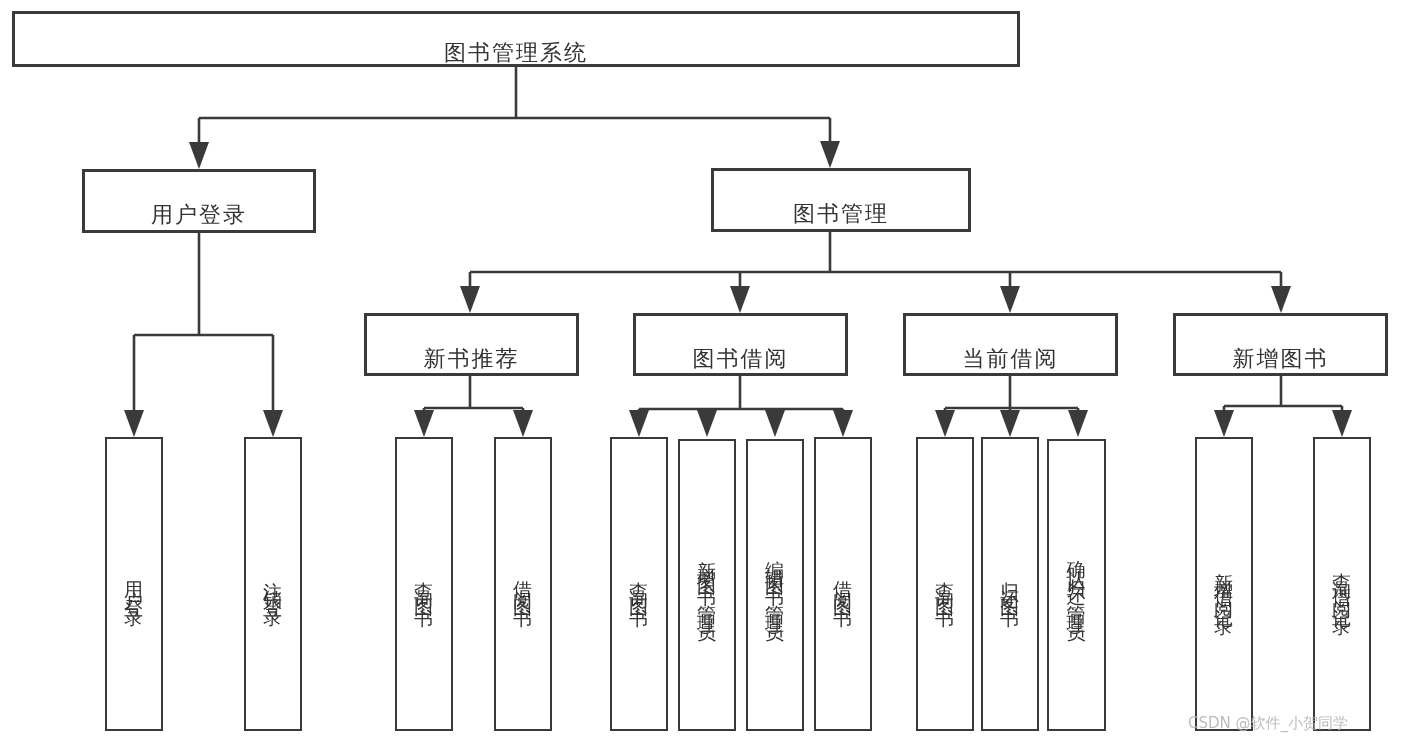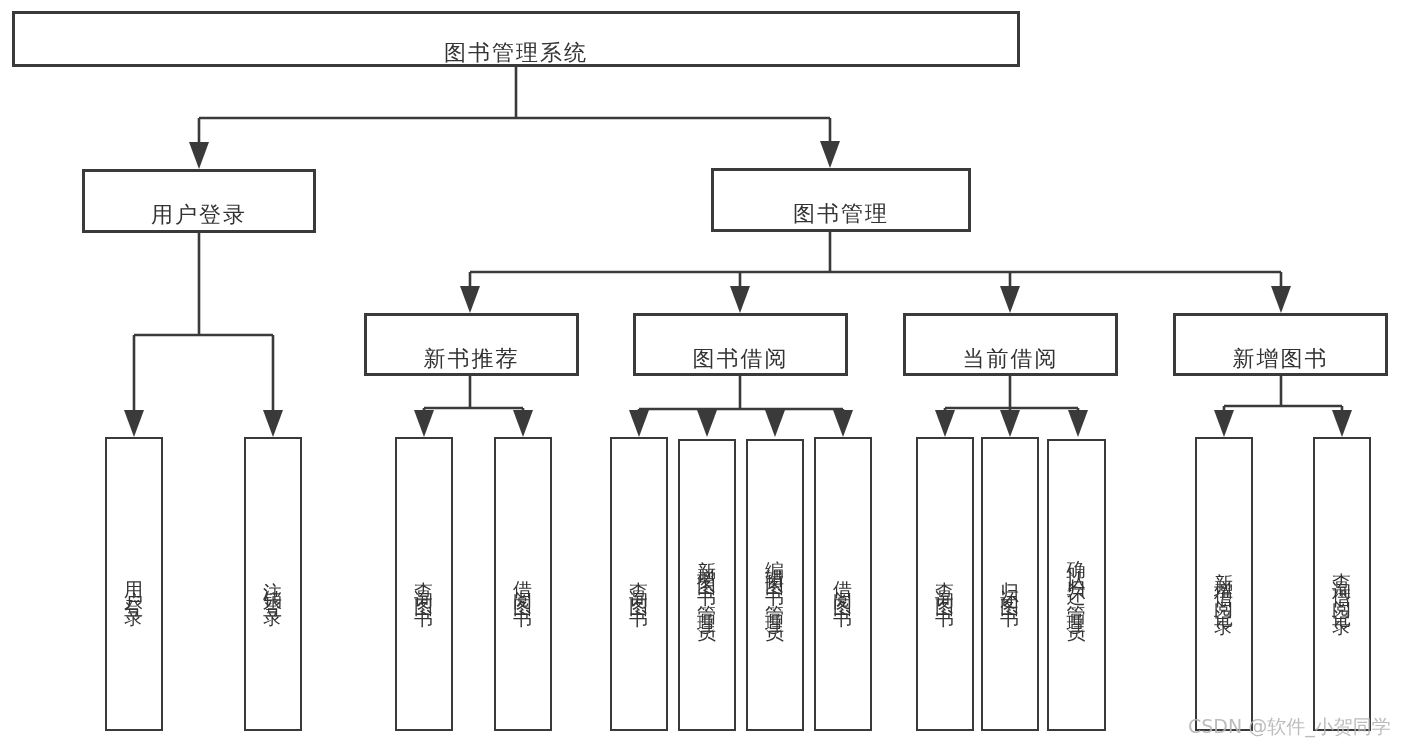--- a/index.html
+++ b/index.html
@@ -35,21 +35,21 @@
     text-orientation: mixed;
     font-size: 19px;
     letter-spacing: 9px;
     line-height: 1;
     color: #333333;
   }
   .watermark {
     position: absolute;
     left: 1188px; top: 714px;
     width: 212px;
-    font-size: 19px;
+    font-size: 15px;
     color: #b5b5b5;
     white-space: nowrap;
     z-index: 10;
     opacity: 0.9;
   }
 </style>
 </head>
 <body>
 
 <div class="canvas">

